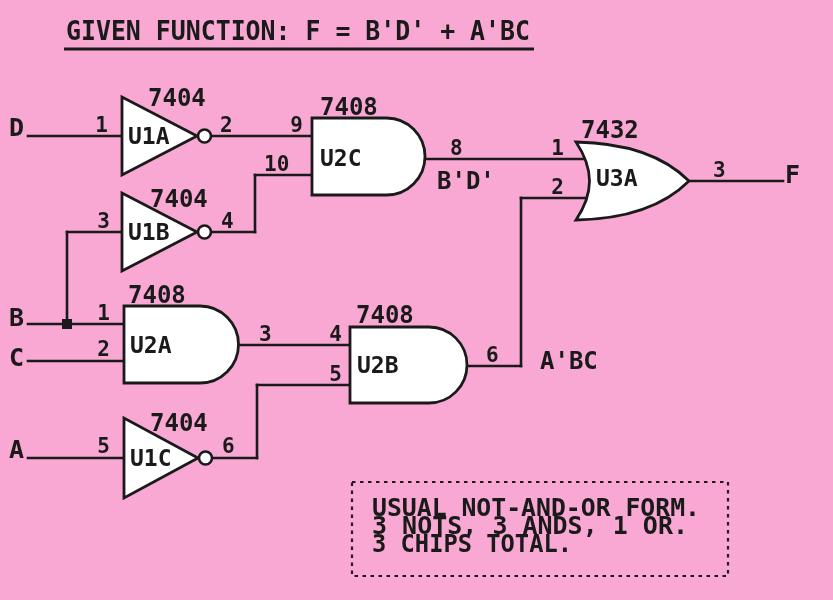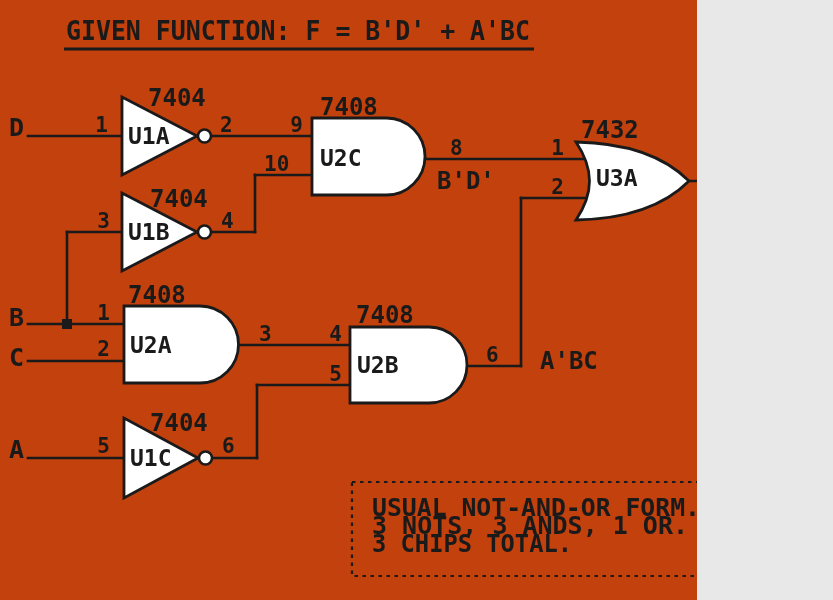--- a/index.html
+++ b/index.html
@@ -1,17 +1,17 @@
 <!DOCTYPE html>
 <html><head>
 <meta charset="utf-8">
 <style>
   html,body{margin:0;padding:0;background:#e8e8e8;}
   .page{
-    width:697px;height:600px;background:#c2410c;position:relative;overflow:hidden;
+    width:833px;height:600px;background:#f9a8d4;position:relative;overflow:hidden;
     font-family:"DejaVu Sans Mono",monospace;
   }
   svg text{
     font-family:"DejaVu Sans Mono",monospace;
     font-weight:bold;
     fill:#1a1a1a;
   }
   .wire{stroke:#1a1a1a;stroke-width:2.6;stroke-linecap:square;fill:none;}
   .body{fill:#ffffff;stroke:#1a1a1a;stroke-width:2.8;stroke-linejoin:miter;}
   .bubble{fill:#ffffff;stroke:#1a1a1a;stroke-width:2.6;}

